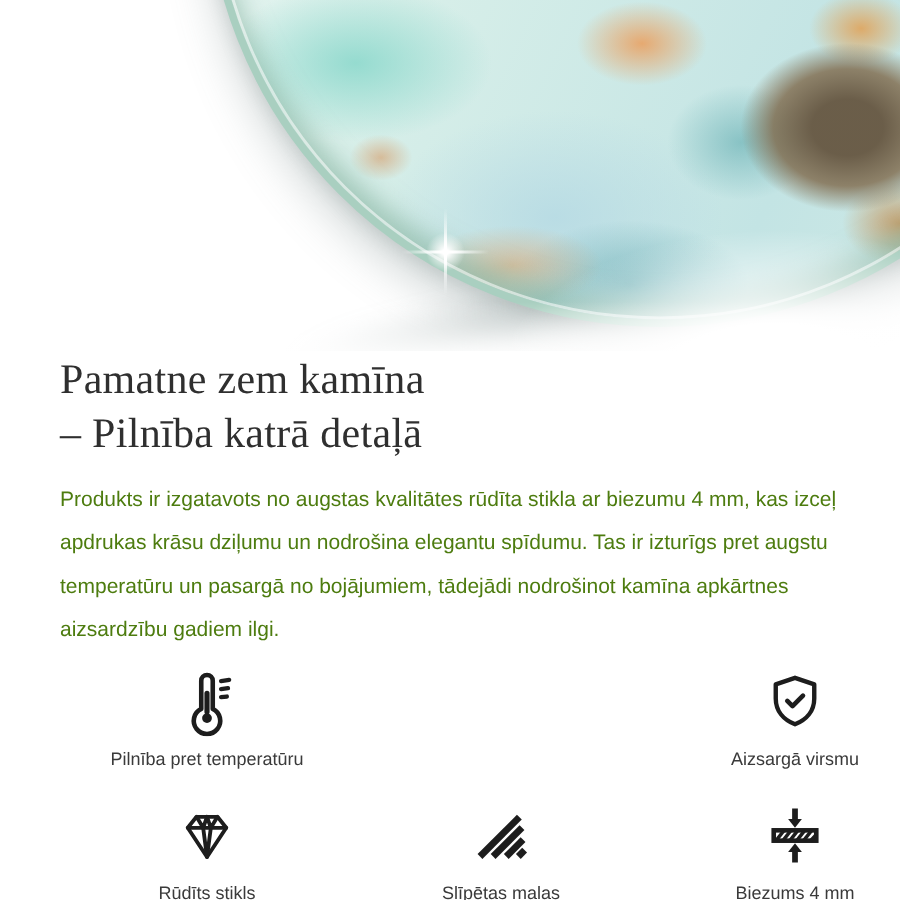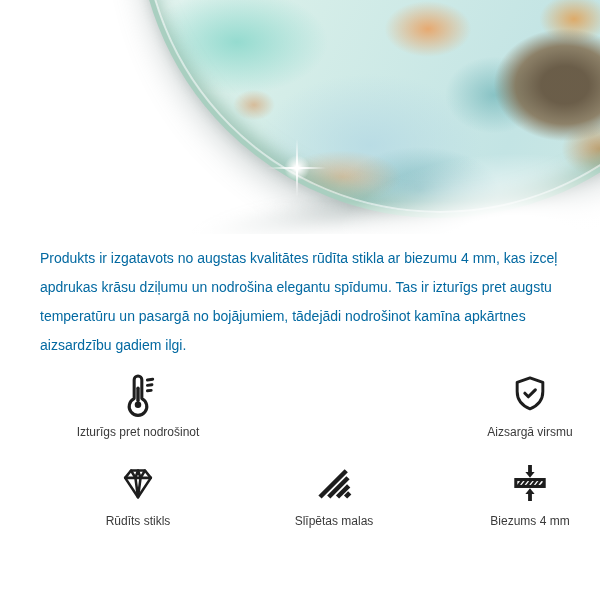--- a/index.html
+++ b/index.html
@@ -59,21 +59,21 @@
 
   
   .content{padding:0 40px;}
   h1{
     margin:2px 0 0 0;font-family:"Liberation Serif", serif;font-weight:400;
     font-size:28px;line-height:36px;color:#2f2f2f;letter-spacing:0.2px;
   }
   h1 span{display:block;}
   .desc{
     margin:10px 0 0 0;max-width:532px;
-    font-size:14px;line-height:29px;color:#0369a1;
+    font-size:14px;line-height:29px;color:#4d7c0f;
   }
 
   
   .features{
     display:grid;grid-template-columns:repeat(3,1fr);
     row-gap:18px;margin:8px auto 0 auto;width:588px;text-align:center;
   }
   .feature{padding-top:2px;}
   .icon-wrap{height:48px;display:flex;align-items:center;justify-content:center;}
   .feature .label{font-size:12px;color:#3a3a3a;margin-top:7px;}
@@ -93,36 +93,40 @@
   <section class="hero">
     <div class="glass-shadow"></div>
     <div class="glass-disc"></div>
     <div class="sparkle">
       <div class="glow"></div>
     </div>
     <div class="hero-fade"></div>
   </section>
 
   <section class="content">
+    <h1>
+      <span>Pamatne zem kamīna</span>
+      <span>– Pilnība katrā detaļā</span>
+    </h1>
     <p class="desc">Produkts ir izgatavots no augstas kvalitātes rūdīta stikla ar biezumu 4 mm, kas izceļ apdrukas krāsu dziļumu un nodrošina elegantu spīdumu. Tas ir izturīgs pret augstu temperatūru un pasargā no bojājumiem, tādejādi nodrošinot kamīna apkārtnes aizsardzību gadiem ilgi.</p>
 
     <div class="features">
 
       <div class="feature">
         <div class="icon-wrap">
           <svg class="ic" width="46" height="46" viewBox="0 0 24 24" fill="none" stroke="#1d1d1d" stroke-width="1.6" stroke-linecap="round" stroke-linejoin="round">
             <path d="M14 4.6v9.8a4.6 4.6 0 1 1-4 0V4.6a2 2 0 0 1 4 0Z"></path>
             <line x1="12" y1="9" x2="12" y2="15.4" stroke-width="1.8"></line>
             <circle cx="12" cy="17.6" r="1.7" fill="#1d1d1d" stroke="none"></circle>
             <line x1="16.9" y1="4.7" x2="19.7" y2="4.3" stroke-width="1.5"></line>
             <line x1="16.9" y1="7.5" x2="19.3" y2="7.2" stroke-width="1.5"></line>
             <line x1="16.9" y1="10.3" x2="18.9" y2="10.1" stroke-width="1.5"></line>
           </svg>
         </div>
-        <div class="label">Izturīgs pret nodrošinot</div>
+        <div class="label">Pilnība pret temperatūru</div>
       </div>
 
       <div class="feature">
       </div>
 
       <div class="feature">
         <div class="icon-wrap">
           <svg class="ic" width="44" height="44" viewBox="0 0 24 24" fill="none" stroke="#1d1d1d" stroke-width="1.6" stroke-linecap="round" stroke-linejoin="round">
             <path d="M12 3.2 L19 5.6 v5.1 c0 4.6 -2.9 7.8 -7 9.4 c-4.1 -1.6 -7 -4.8 -7 -9.4 V5.6 Z"></path>
             <path d="M9.2 11.6 l1.9 1.9 3.8-3.8" stroke-width="1.7"></path>

